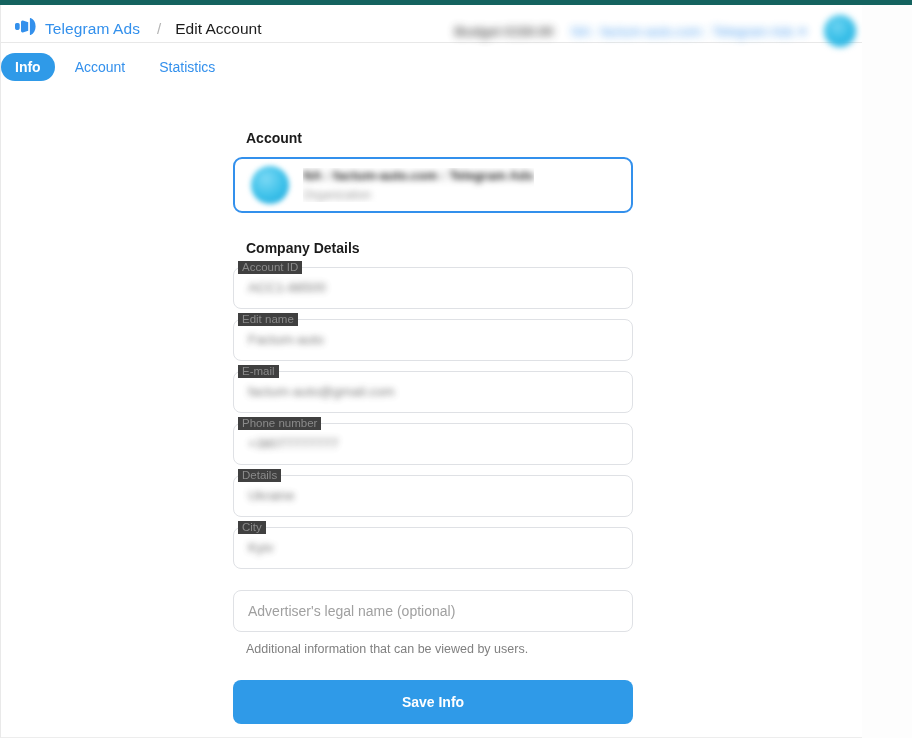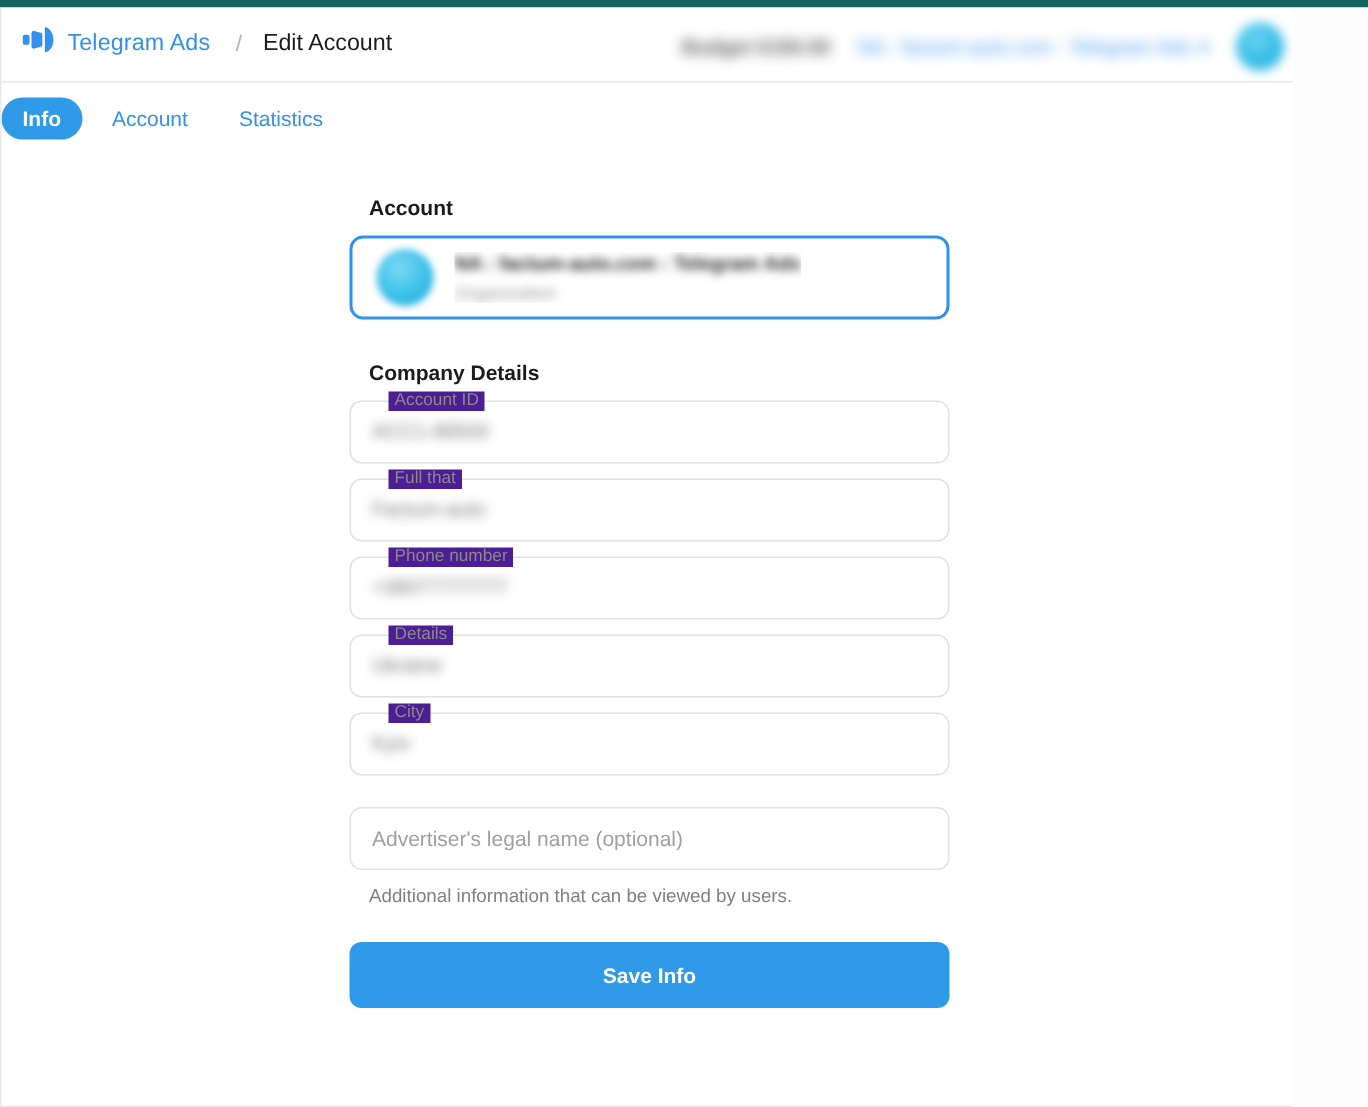--- a/index.html
+++ b/index.html
@@ -46,21 +46,21 @@
     top: 5px;
     left: 862px;
     width: 50px;
     height: 733px;
     background: #fdfdfd;
   }
 
   
   #site-header {
     position: relative;
-    height: 50px;
+    height: 38px;
     border-bottom: 1px solid #e8e8e8;
     box-sizing: border-box;
   }
   #brand-block {
     position: absolute;
     left: 14px;
     top: 13px;
     display: flex;
     align-items: center;
     gap: 9px;
@@ -212,23 +212,23 @@
     position: relative;
     height: 42px;
     border: 1px solid #dfe1e5;
     border-radius: 8px;
     box-sizing: border-box;
     background: #ffffff;
   }
   .field-label {
     position: absolute;
     top: -7px;
-    left: 25px;
+    left: 4px;
     padding: 0 4px;
-    background: #4c1d95;
+    background: #404040;
     font-size: 11.5px;
     color: #8a8a8a;
     line-height: 13px;
     white-space: nowrap;
   }
   .field-value {
     position: absolute;
     left: 14px;
     top: 12px;
     font-size: 13.5px;
@@ -335,25 +335,31 @@
 
       <div class="field-group">
         <div class="field-shell">
           <span class="field-label">Account ID</span>
           <span class="field-value">ACC1-88500</span>
         </div>
       </div>
 
       <div class="field-group">
         <div class="field-shell">
-          <span class="field-label">Full that</span>
+          <span class="field-label">Edit name</span>
           <span class="field-value">Factum-auto</span>
         </div>
       </div>
 
+      <div class="field-group">
+        <div class="field-shell">
+          <span class="field-label">E-mail</span>
+          <span class="field-value">factum-auto@gmail.com</span>
+        </div>
+      </div>
 
       <div class="field-group">
         <div class="field-shell">
           <span class="field-label">Phone number</span>
           <span class="field-value">+38077777777</span>
         </div>
       </div>
 
       <div class="field-group">
         <div class="field-shell">

